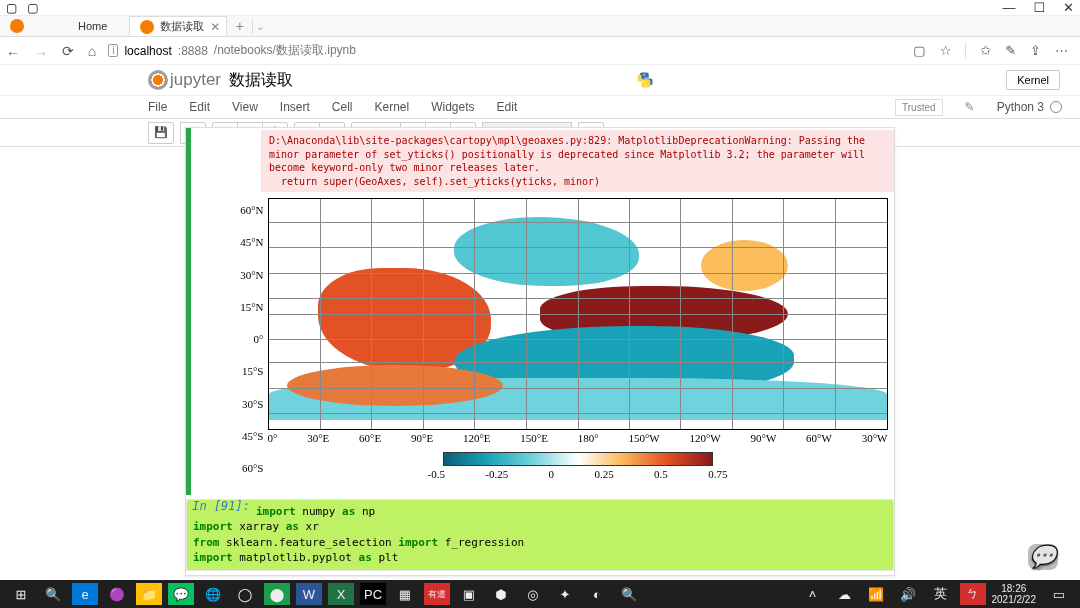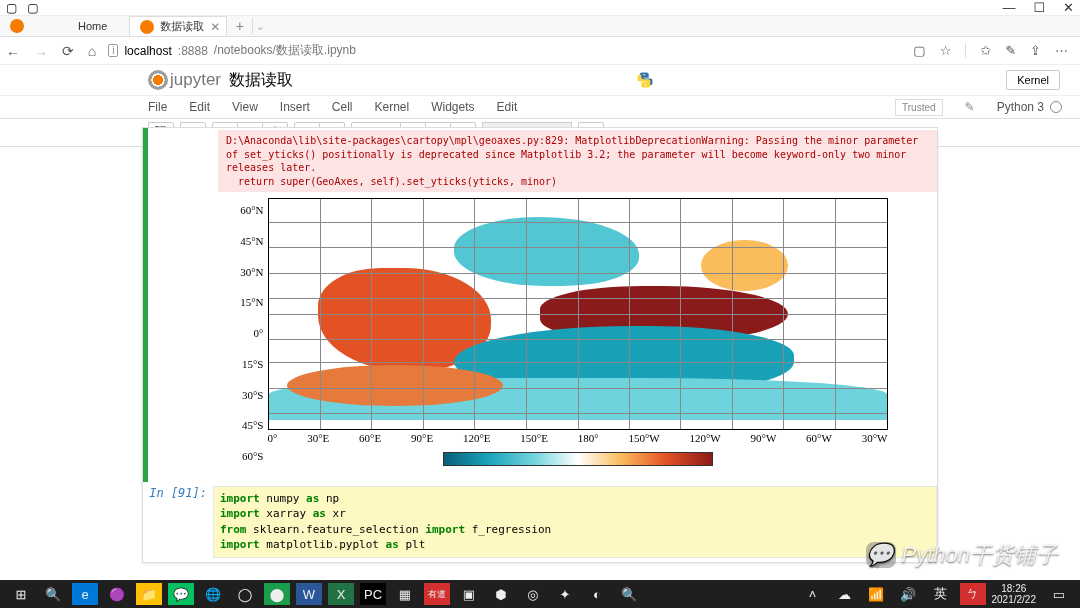--- a/index.html
+++ b/index.html
@@ -34,39 +34,39 @@
 .kernel-ind { display: flex; align-items: center; gap: 6px; font-size: 12px; color: #555; padding-right: 18px; }
 .kernel-ind .circle { width: 12px; height: 12px; border: 1px solid #888; border-radius: 50%; }
 .pencil { color: #888; }
 .toolbar { height: 28px; border-bottom: 1px solid #ddd; padding: 0 0 0 148px; display: flex; align-items: center; gap: 0; }
 .tb-btn { width: 26px; height: 22px; border: 1px solid #ccc; background: #fff; display: flex; align-items: center; justify-content: center; font-size: 11px; color: #333; margin-right: -1px; }
 .tb-btn.first { border-radius: 2px 0 0 2px; }
 .tb-btn.last { border-radius: 0 2px 2px 0; margin-right: 6px; }
 .tb-btn.run { width: 50px; }
 .tb-select { height: 22px; border: 1px solid #ccc; font-size: 11px; padding: 0 4px; width: 90px; margin-right: 6px; }
 .notebook-body { position: absolute; top: 127px; bottom: 28px; left: 0; right: 0; overflow: hidden; }
-.nb-container { width: 796px; margin: 0 auto; border: 1px solid #ddd; box-shadow: 0 1px 3px rgba(0,0,0,.1); background: #fff; }
+.nb-container { width: 710px; margin: 0 auto; border: 1px solid #ddd; box-shadow: 0 1px 3px rgba(0,0,0,.1); background: #fff; }
 .cell-out { border-left: 5px solid #29a745; padding: 2px 0 6px 0; position: relative; }
 .prompt-col { width: 70px; float: left; text-align: right; font-family: monospace; font-size: 12px; color: #307fc1; padding-right: 6px; font-style: italic; }
 .out-area { margin-left: 70px; }
 .warning { background: #fce4e5; font-family: monospace; font-size: 10px; color: #a00; padding: 4px 8px; line-height: 1.35; white-space: pre-wrap; }
 .map-fig { text-align: center; padding: 6px 0 8px 0; }
 .map-title { font-family: serif; font-size: 13px; color: #000; margin-bottom: 2px; }
 .map-wrap { display: inline-block; position: relative; }
 .ylabels { position: absolute; left: -38px; top: 0; height: 100%; display: flex; flex-direction: column; justify-content: space-between; font-family: serif; font-size: 11px; text-align: right; width: 34px; padding: 6px 0; }
 .xlabels { display: flex; justify-content: space-between; font-family: serif; font-size: 11px; padding: 2px 0; }
 .map-canvas { width: 620px; height: 232px; border: 1.5px solid #000; position: relative; background: #fff; overflow: hidden; }
 .map-grid { position: absolute; inset: 0; }
 .map-grid .h { position: absolute; left: 0; right: 0; border-top: 1px solid #888; }
 .map-grid .v { position: absolute; top: 0; bottom: 0; border-left: 1px solid #888; }
 .blob { position: absolute; }
 .colorbar { width: 270px; height: 14px; margin: 6px auto 2px auto; border: 1px solid #333; background: linear-gradient(to right,#0b5f78 0%,#19a1b8 16%,#6fd3dd 33%,#ffffff 50%,#fbbc5c 66%,#e35225 83%,#8b1a1a 100%); }
 .cb-labels { width: 300px; margin: 0 auto; display: flex; justify-content: space-between; font-family: serif; font-size: 11px; }
 .cell-in { padding: 4px 0; }
-.code-area { margin-left: 70px; background: #fef9c3; border: 1px solid #e6e6e6; font-family: monospace; font-size: 11px; padding: 4px 6px; line-height: 1.4; white-space: pre; }
+.code-area { background: #bef264; border: 1px solid #e6e6e6; font-family: monospace; font-size: 11px; padding: 4px 6px; line-height: 1.4; white-space: pre; }
 .kw-green { color: #008000; font-weight: bold; }
 .watermark { position: absolute; right: 22px; bottom: 38px; font-size: 22px; font-style: italic; color: rgba(255,255,255,.85); display: flex; align-items: center; gap: 6px; text-shadow: 0 1px 2px rgba(0,0,0,.6); }
 .watermark .bubble { width: 30px; height: 26px; background: rgba(120,120,120,.5); border-radius: 8px; display: flex; align-items: center; justify-content: center; position: relative; }
 .watermark .bubble:after { content: ""; position: absolute; bottom: -5px; left: 7px; border: 4px solid transparent; border-top-color: rgba(120,120,120,.5); }
 .taskbar { position: absolute; bottom: 0; left: 0; right: 0; height: 28px; background: #1f1f1f; display: flex; align-items: center; padding: 0 8px; gap: 6px; color: #eee; font-size: 10px; }
 .taskbar .tile { width: 26px; height: 22px; display: flex; align-items: center; justify-content: center; font-size: 13px; }
 .taskbar .spacer { flex: 1; }
 .taskbar .clock { text-align: center; line-height: 1.1; font-size: 10px; padding-right: 4px; }
 </style>
 </head>
@@ -231,37 +231,44 @@
                 <span>120°E</span>
                 <span>150°E</span>
                 <span>180°</span>
                 <span>150°W</span>
                 <span>120°W</span>
                 <span>90°W</span>
                 <span>60°W</span>
                 <span>30°W</span>
             </div>
             <div class="colorbar"></div>
+            <div class="cb-labels">
+              <span>-0.5</span>
+                <span>-0.25</span>
+                <span>0</span>
+                <span>0.25</span>
+                <span>0.5</span>
+                <span>0.75</span>
+            </div>
           </div>
         </div>
       </div>
       <div style="clear:both"></div>
     </div>
 
     <div class="cell-in">
       <div class="prompt-col">In  [91]:</div>
       <div class="code-area" id="code-lines"><div><span class="kw-green">import</span><span> numpy </span><span class="kw-green">as</span><span> np</span></div><div><span class="kw-green">import</span><span> xarray </span><span class="kw-green">as</span><span> xr</span></div><div><span class="kw-green">from</span><span> sklearn.feature_selection </span><span class="kw-green">import</span><span> f_regression</span></div><div><span class="kw-green">import</span><span> matplotlib.pyplot </span><span class="kw-green">as</span><span> plt</span></div></div>
       <div style="clear:both"></div>
     </div>
   </div>
 </div>
 
 <div class="watermark">
   <span class="bubble">💬</span>
-  <span>Python干货铺子</span>
 </div>
 
 <div class="taskbar">
   <span class="tile">⊞</span>
   <span class="tile">🔍</span>
   <span class="tile" style="background:#0078d7">e</span>
   <span class="tile">🟣</span>
   <span class="tile" style="background:#ffc107">📁</span>
   <span class="tile" style="background:#07c160">💬</span>
   <span class="tile">🌐</span>

